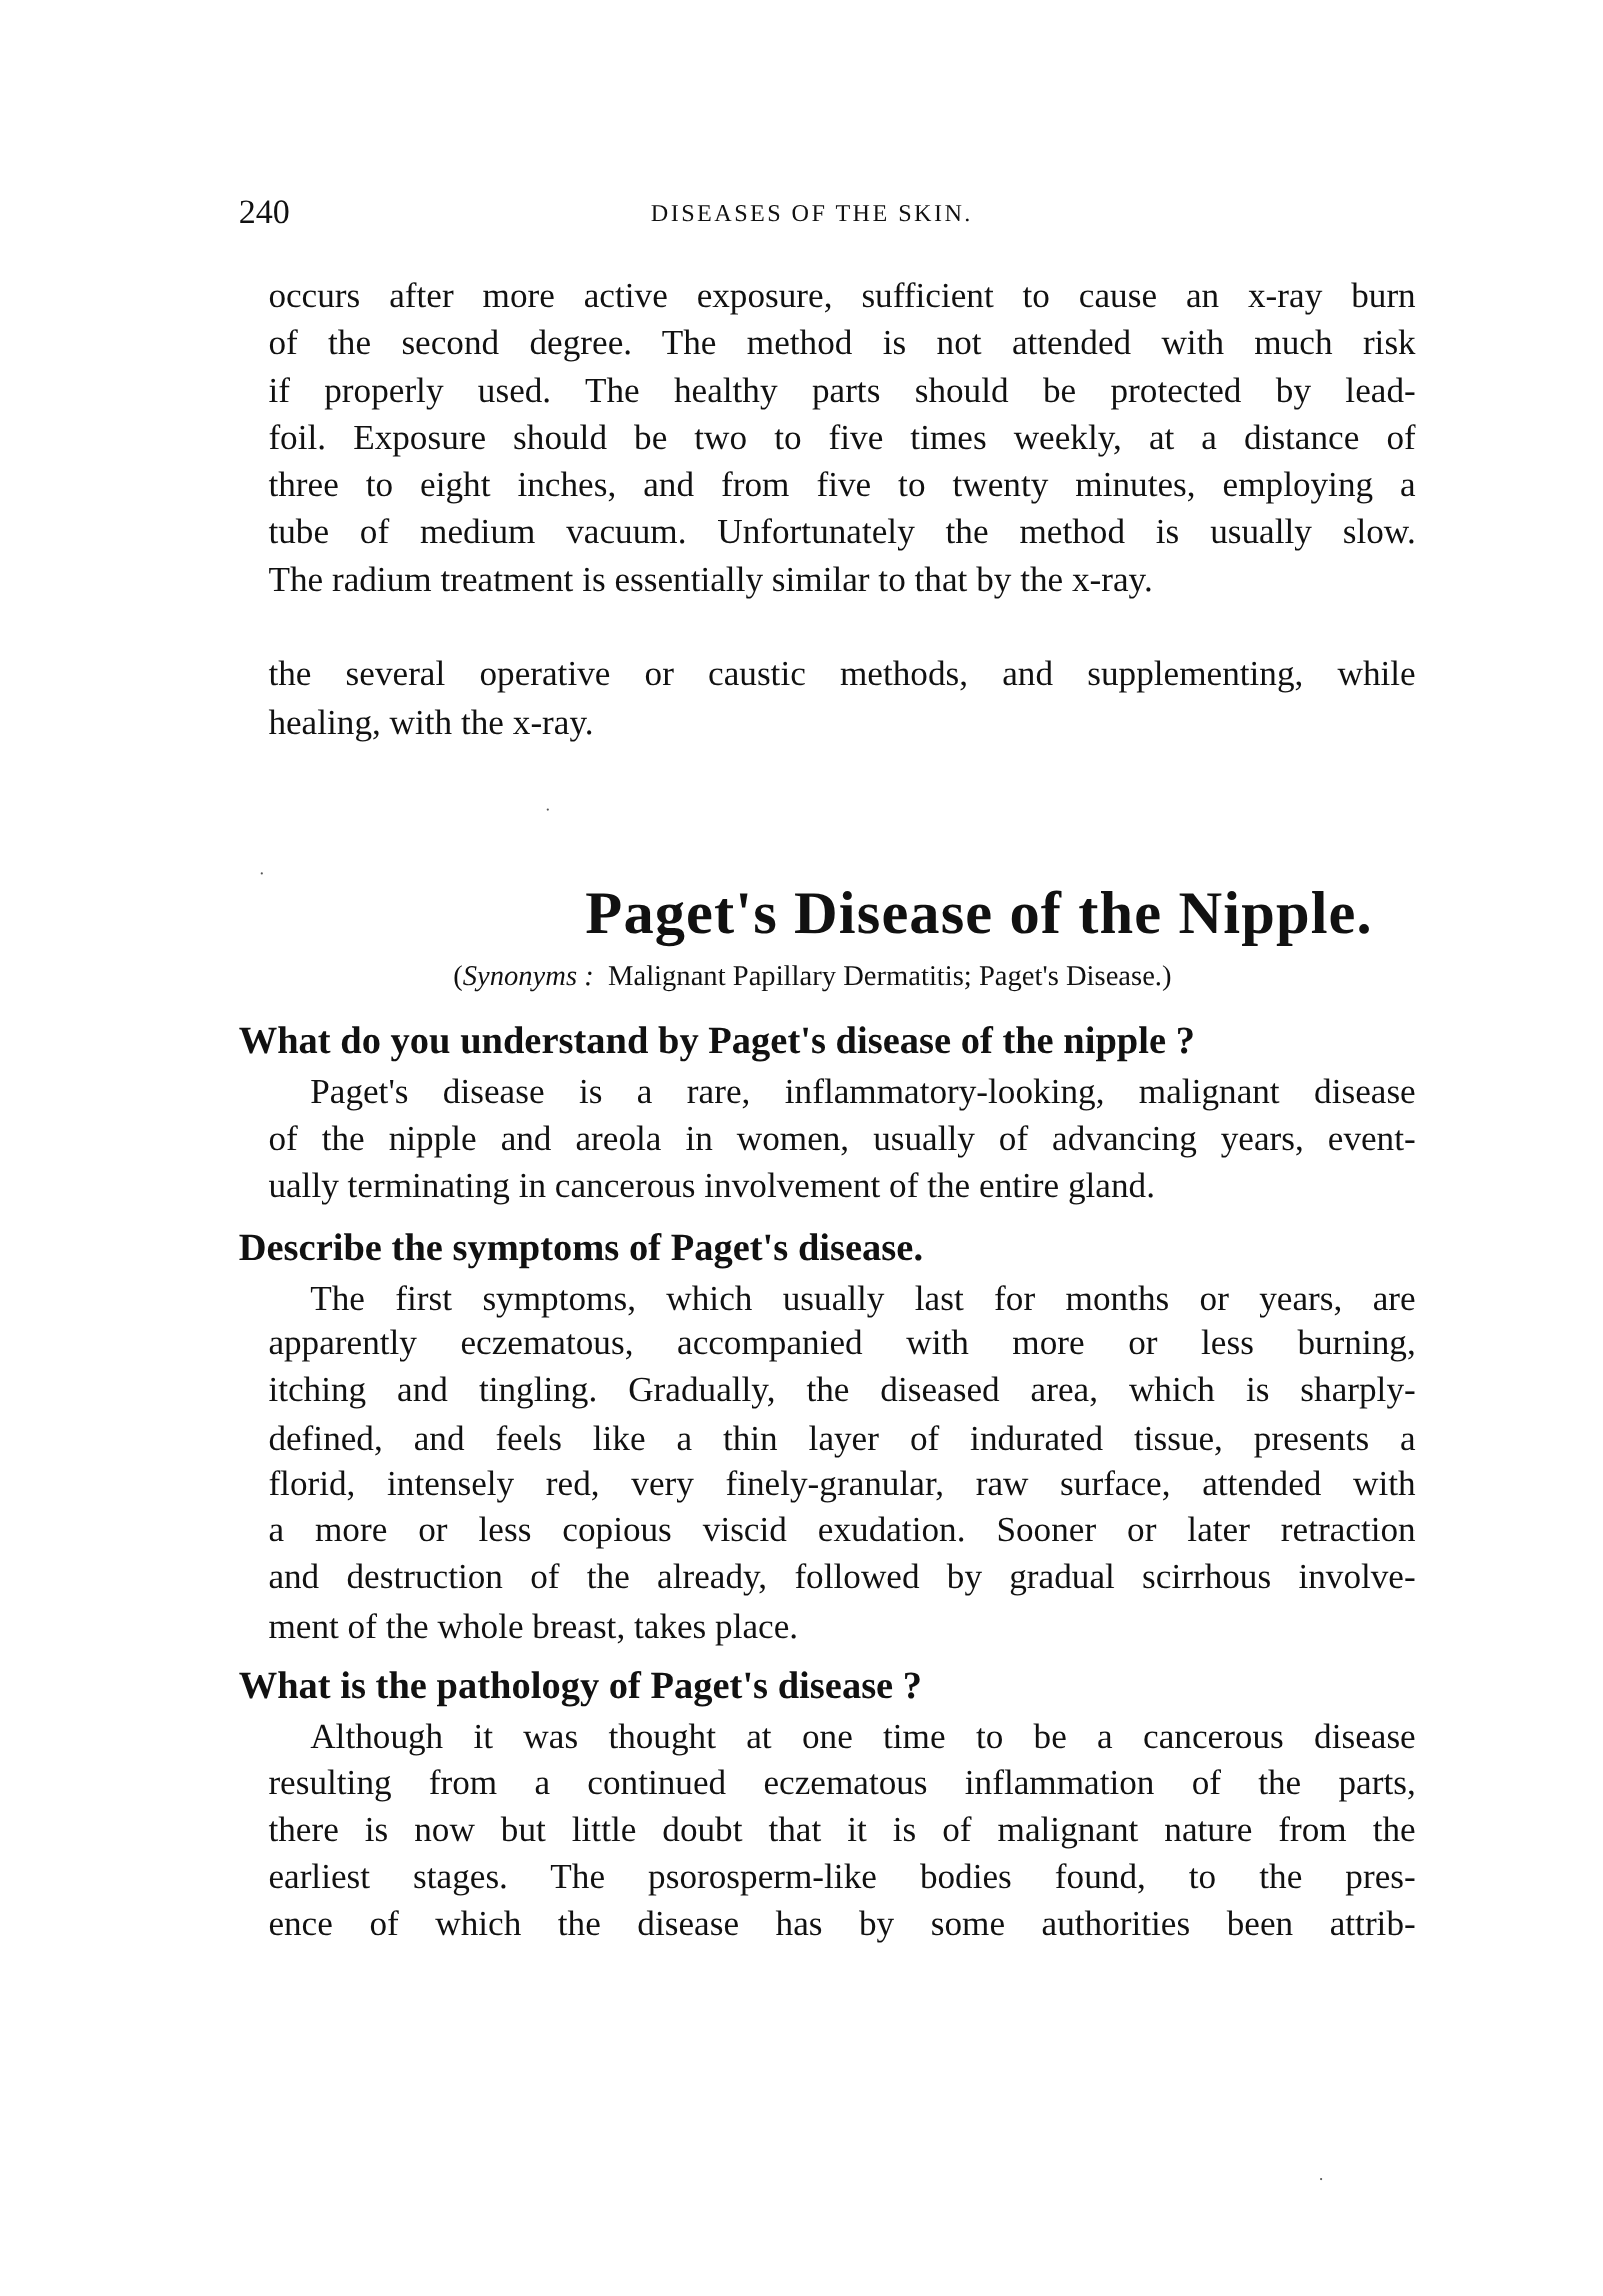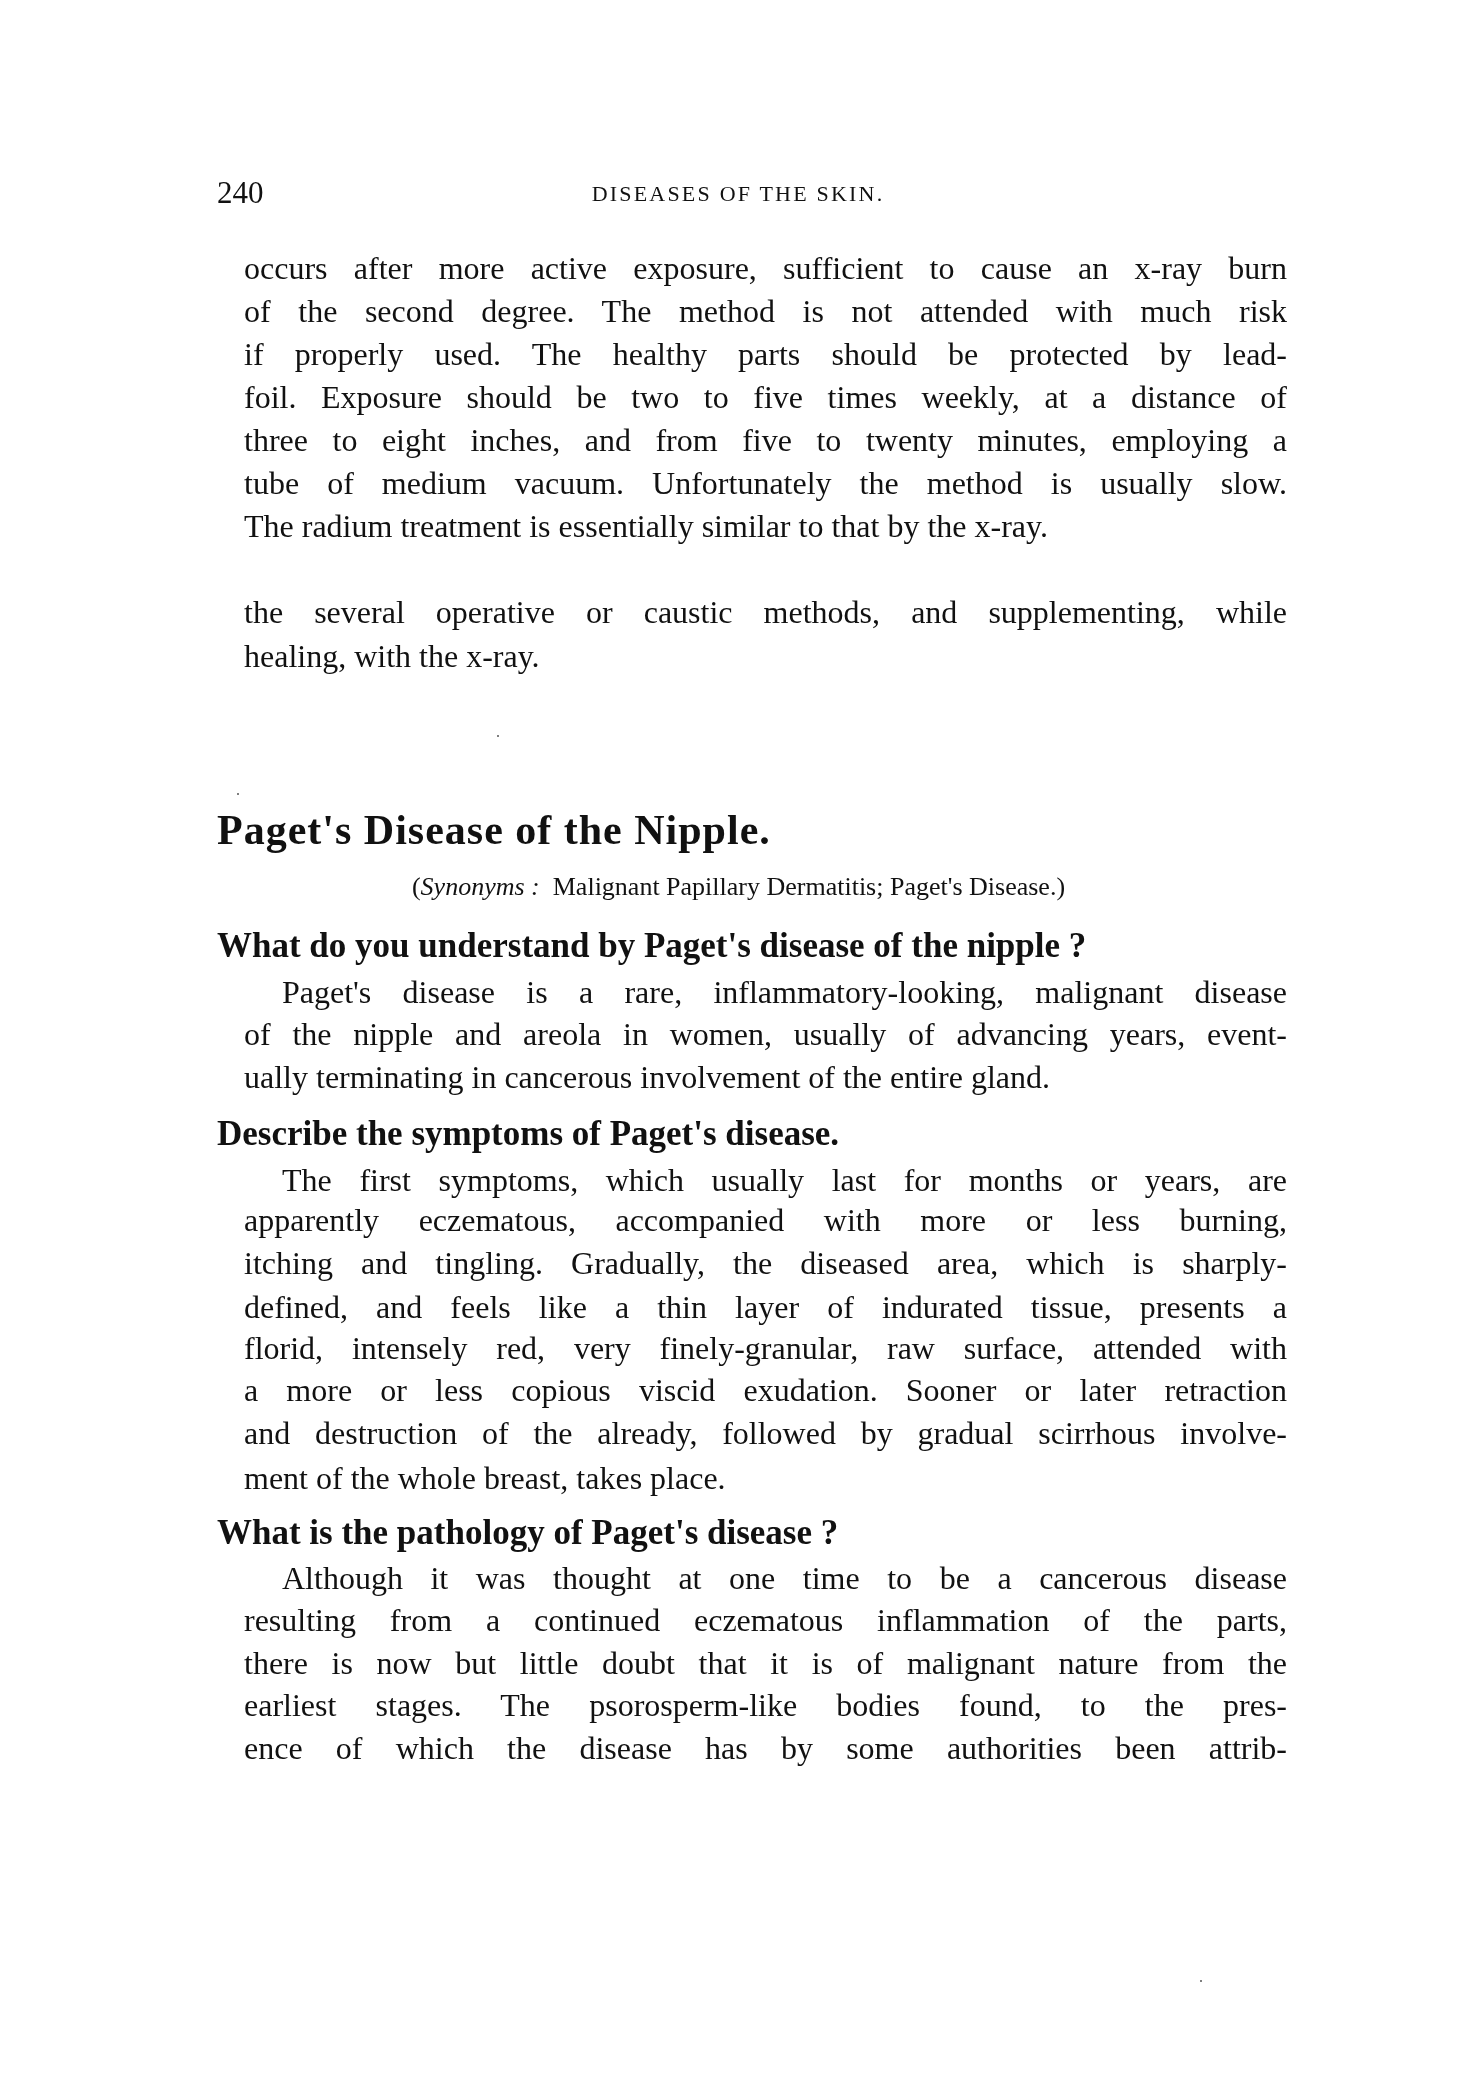--- a/index.html
+++ b/index.html
@@ -7,22 +7,22 @@
          font-family: "Liberation Serif", "DejaVu Serif", serif; color: #111111; }
   .page { position: absolute; left: 0; top: 0; width: 1457px; height: 1514px; background: #ffffff; }
   .running-head { position: absolute; left: 217px; top: 178px; width: 1043px; height: 30px; }
   .page-number { position: absolute; left: 0; top: 0; font-size: 31px; line-height: 30px; font-weight: normal; }
   .running-title { position: absolute; left: 331px; top: 4px; width: 380px; text-align: center;
                    font-size: 22px; line-height: 24px; letter-spacing: 2.2px; text-transform: uppercase; }
   .line { position: absolute; left: 217px; width: 1043px; font-size: 32px; line-height: 40px; height: 40px;
           text-align: justify; text-align-last: justify; white-space: nowrap; margin-left: 27px; }
   .line.indent { left: 255px; width: 1005px; }
   .line.last { text-align-last: left; }
-  .title { position: absolute; left: 217px; width: 1043px; text-align: left; font-weight: bold;
-           font-size: 42px; line-height: 60px; letter-spacing: 1px; }
+  .title { position: absolute; left: 205px; width: 1043px; text-align: right; font-weight: bold;
+           font-size: 55px; line-height: 60px; letter-spacing: 1px; }
   .synonyms { position: absolute; left: 217px; width: 1043px; text-align: center; font-size: 26px; line-height: 30px; }
   .synonyms em { font-style: italic; }
   .question { position: absolute; left: 217px; font-weight: bold; font-size: 35px; line-height: 40px; white-space: nowrap; }
   .fleck { position: absolute; width: 2px; height: 2px; background: #555; border-radius: 1px; }
 </style>
 </head>
 <body>
 
 <div class="page">
 

